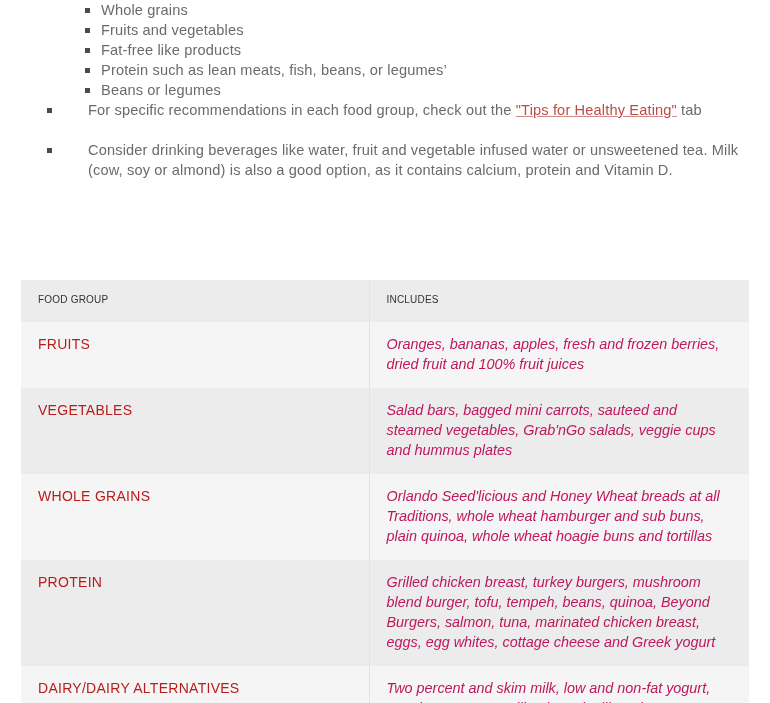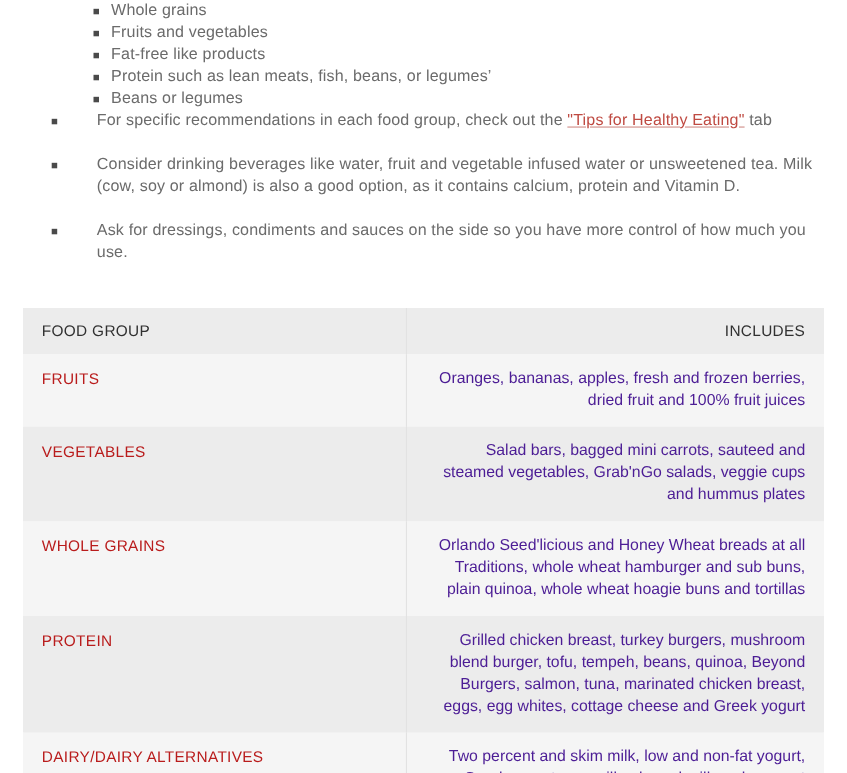--- a/index.html
+++ b/index.html
@@ -106,26 +106,25 @@
   table.foodtable td {
     vertical-align: top;
     padding: 12px 17px 14px 17px;
     border: 0;
     text-align: left;
     font-weight: normal;
   }
   table.foodtable td + td,
   table.foodtable th + th {
     border-left: 1px solid #e2e2e2;
-    text-align: right;
   }
 
   thead tr { background: #ececec; }
   thead th {
-    font-size: 14px;
+    font-size: 10px;
     line-height: 16px;
     font-weight: bold;
     color: #313131;
     letter-spacing: 0.02em;
     padding-top: 12px;
     padding-bottom: 12px;
     height: 16px;
   }
 
   tbody tr.odd  { background: #f5f5f5; }
@@ -134,21 +133,22 @@
   td.group {
     font-size: 14px;
     line-height: 20px;
     font-weight: bold;
     color: #b91c1c;
     letter-spacing: 0.02em;
   }
   td.includes {
     font-size: 14.4px;
     line-height: 20px;
-    color: #4c1d95;
+    color: #be185d;
+    font-style: italic;
   }
 </style>
 </head>
 <body>
 
 <div class="page">
 
   <div class="list-block">
     <ul class="lvl1">
 
@@ -181,23 +181,20 @@
         </li>
 
       <li class="item">
         <span>Consider drinking beverages like water, fruit and vegetable infused water or unsweetened tea. Milk (cow, soy or almond) is also a good option, as it contains calcium, protein and Vitamin D.</span>
       </li>
 
       <li class="item nomark">
           <div class="spacer-20"></div>
         </li>
 
-      <li class="item">
-        <span>Ask for dressings, condiments and sauces on the side so you have more control of how much you use.</span>
-      </li>
 
     </ul>
   </div>
 
   <div class="table-wrap">
     <table class="foodtable">
       <colgroup>
         <col class="c1">
         <col class="c2">
       </colgroup>

